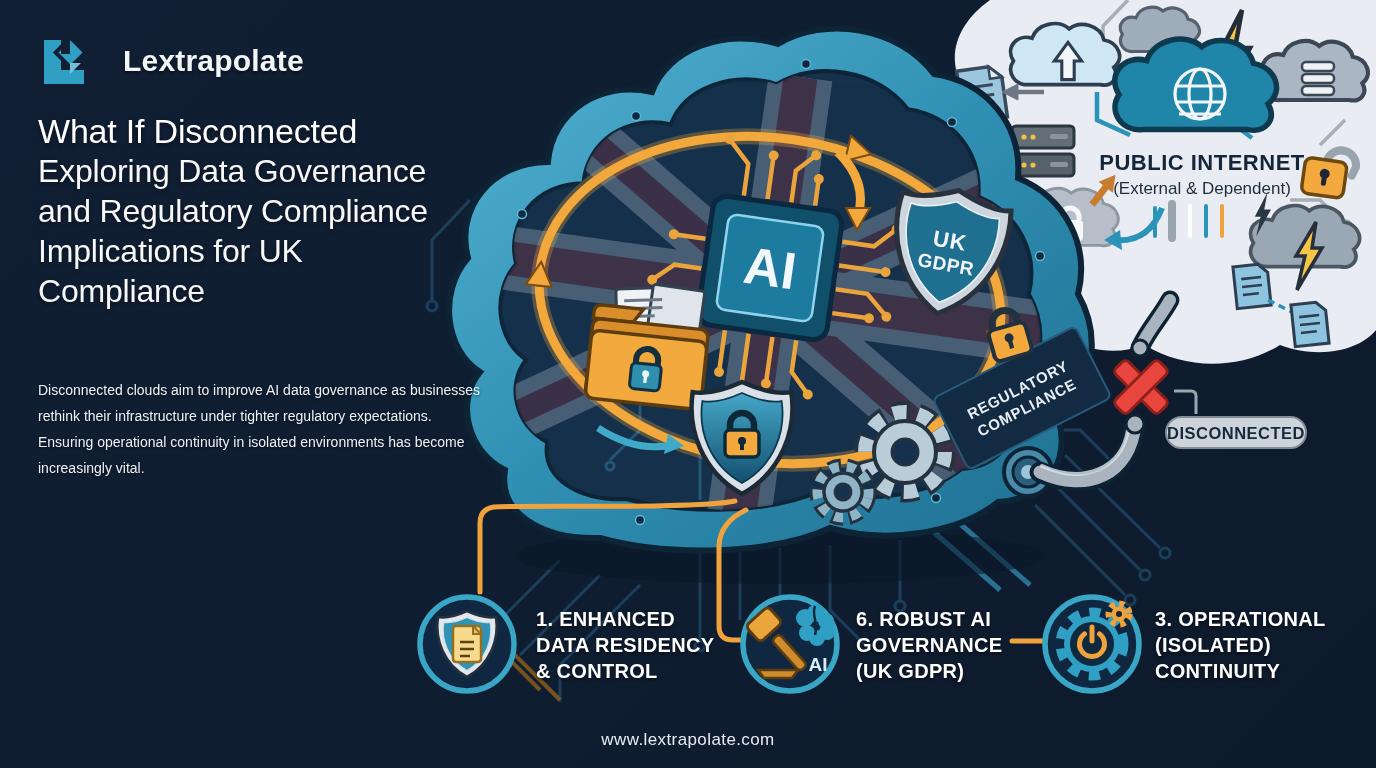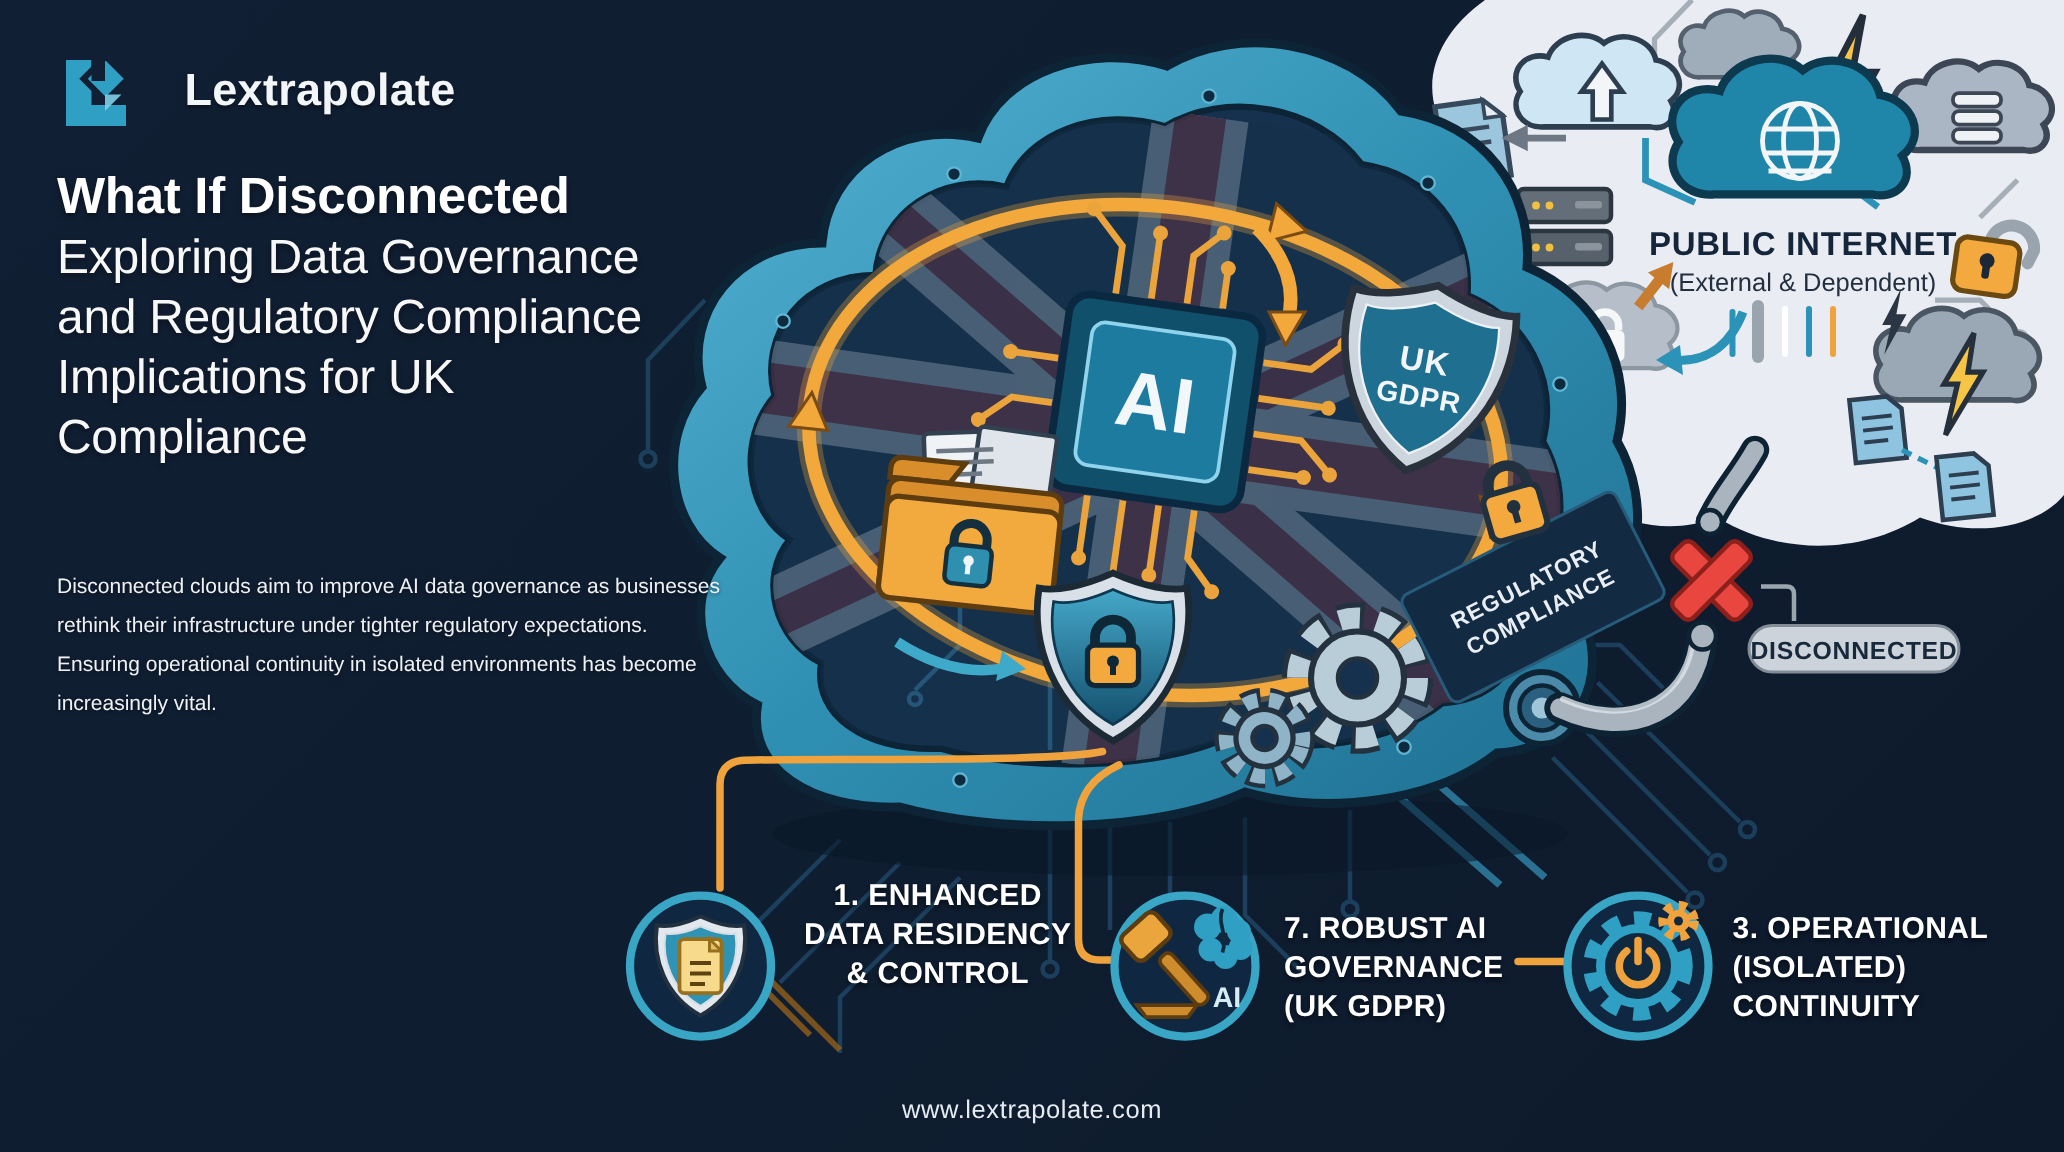--- a/index.html
+++ b/index.html
@@ -6,28 +6,28 @@
   .canvas{position:relative;width:1376px;height:768px;overflow:hidden;
           background:linear-gradient(135deg,#111f34 0%,#0f1d30 55%,#0d1a2c 100%);
           font-family:"Liberation Sans",sans-serif;}
   .stage{position:absolute;left:0;top:0;width:1376px;height:768px;}
   .logo{position:absolute;left:36px;top:34px;display:flex;align-items:center;gap:33px;}
   .logo-text{font-size:30px;font-weight:bold;color:#f3f6f9;letter-spacing:.2px;
              text-shadow:0 2px 3px rgba(0,0,0,.45);}
   .headline{position:absolute;left:38px;top:111px;width:680px;color:#ffffff;
             text-shadow:0 2px 4px rgba(0,0,0,.45);}
   .headline span{display:block;}
-  .h-strong{font-size:34px;line-height:40px;font-weight:bold;letter-spacing:-.2px;}
+  .h-strong{font-size:34px;line-height:40px;font-weight:normal;letter-spacing:-.2px;}
   .h-sub{font-size:32px;line-height:40px;font-weight:normal;letter-spacing:-.2px;opacity:.97;}
   .intro{position:absolute;left:38px;top:377px;width:452px;font-size:14px;line-height:26px;
          color:#eef2f6;text-shadow:0 1px 3px rgba(0,0,0,.5);}
   .benefit-label{position:absolute;color:#ffffff;font-weight:bold;font-size:20px;
                  line-height:26px;letter-spacing:.3px;text-shadow:0 2px 3px rgba(0,0,0,.5);}
   .benefit-label span{display:block;}
-  #b1{left:536px;top:584px;text-align:center;} #b2{left:856px;top:606px;} #b3{left:1155px;top:606px;}
+  #b1{left:536px;top:606px;} #b2{left:856px;top:606px;} #b3{left:1155px;top:606px;}
   .footer{position:absolute;left:0;right:0;top:730px;text-align:center;color:#e6ecf2;
           font-size:17px;letter-spacing:.4px;}
   svg text{font-family:"Liberation Sans",sans-serif;}
 </style>
 </head>
 <body>
 
 <div class="canvas">
 
 <svg class="stage" viewBox="0 0 1376 768">
@@ -466,21 +466,21 @@
 </div>
 
 <div class="intro">Disconnected clouds aim to improve AI data governance as businesses rethink their infrastructure under tighter regulatory expectations. Ensuring operational continuity in isolated environments has become increasingly vital.</div>
 
 <div class="benefit-label" id="b1">
   <span>1. ENHANCED</span>
   <span>DATA RESIDENCY</span>
   <span>&amp; CONTROL</span>
 </div>
 <div class="benefit-label" id="b2">
-  <span>7. ROBUST AI</span>
+  <span>6. ROBUST AI</span>
   <span>GOVERNANCE</span>
   <span>(UK GDPR)</span>
 </div>
 <div class="benefit-label" id="b3">
   <span>3. OPERATIONAL</span>
   <span>(ISOLATED)</span>
   <span>CONTINUITY</span>
 </div>
 
 <div class="footer">www.lextrapolate.com</div>

